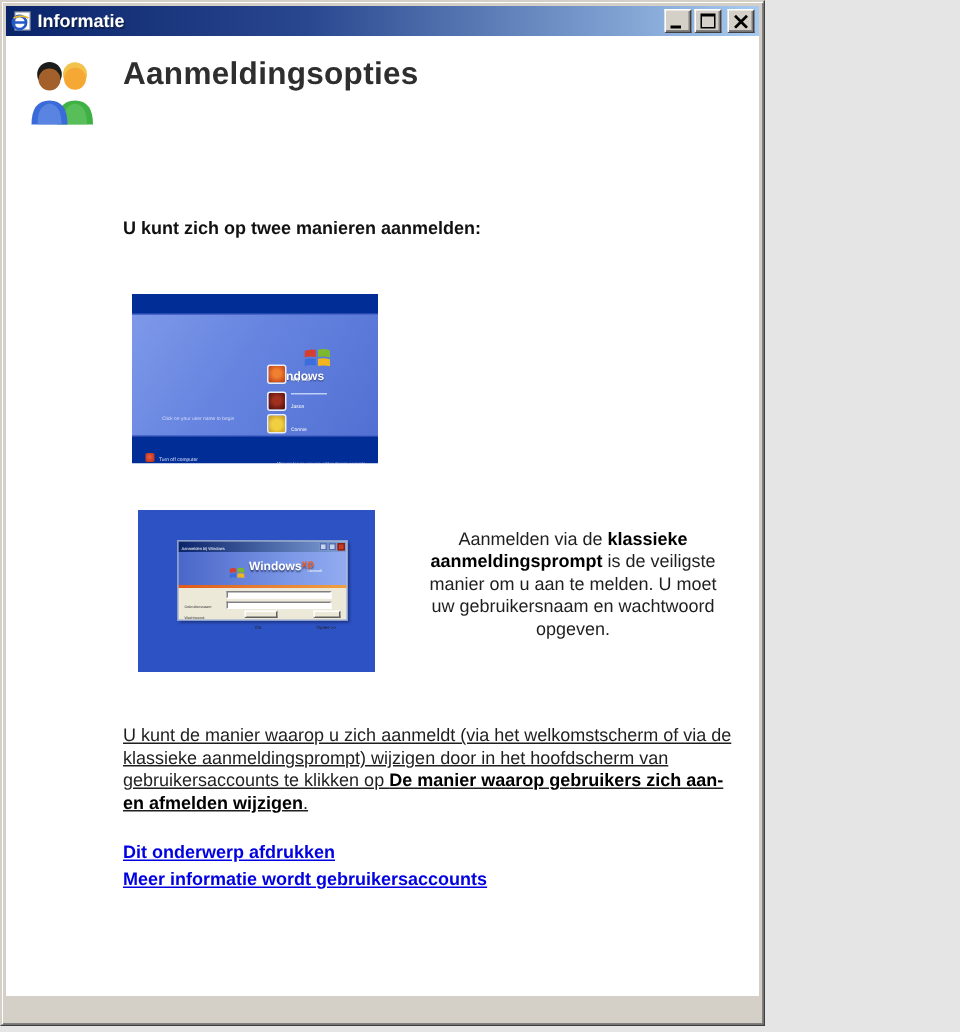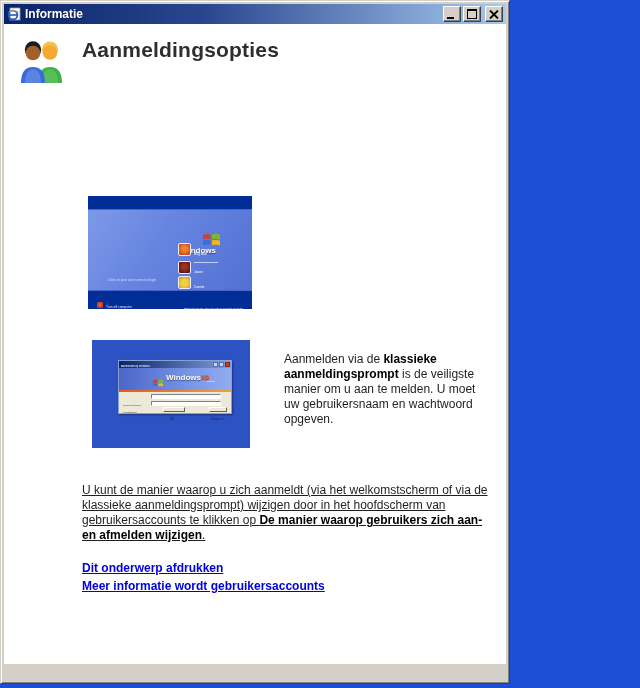--- a/index.html
+++ b/index.html
@@ -1,16 +1,16 @@
 <!DOCTYPE html>
 <html><head>
 <meta charset="utf-8">
 <style>
   html,body{margin:0;padding:0;background:#fff;}
-  .page{position:relative;width:640px;height:688px;background:#1d4ed8;overflow:hidden;
+  .page{position:relative;width:640px;height:688px;background:#e5e5e5;overflow:hidden;
         font-family:"Liberation Sans",sans-serif;}
   
   .window{position:absolute;left:0;top:0;width:510px;height:684px;box-sizing:border-box;
           background:#D4D0C8;border:1px solid;border-color:#D4D0C8 #404040 #404040 #D4D0C8;
           box-shadow:inset 1px 1px 0 #fff,inset -1px -1px 0 #808080;padding:3px;}
   .titlebar{height:20px;background:linear-gradient(90deg,#0A246A 0%,#29478F 40%,#A6CAF0 100%);
             display:flex;align-items:center;padding:0 3px;gap:4px;}
   .tb-title{color:#fff;font-weight:bold;font-size:12px;flex:1;white-space:nowrap;
             text-shadow:1px 1px 0 rgba(0,0,0,.35);}
   .tb-buttons{display:flex;gap:2px;align-items:center;}
@@ -23,21 +23,21 @@
   .content{position:relative;background:#fff;height:640px;overflow:hidden;}
   
   .users-icon{position:absolute;left:14px;top:15px;width:48px;height:48px;}
   .page-title{position:absolute;left:78px;top:14px;margin:0;font-size:21px;font-weight:bold;
               color:#2E2E2E;letter-spacing:.2px;}
   .txt{font-size:12px;line-height:15px;color:#1F1F1F;margin:0;position:absolute;}
   .intro{left:78px;top:54px;width:382px;}
   .subhead{left:78px;top:121px;width:382px;font-weight:bold;color:#111;}
   
   .optext1{left:280px;top:166px;width:190px;}
-  .optext2{left:280px;top:328px;width:196px;}
+  .optext2{left:280px;top:328px;width:196px;text-align:center;}
   .closing{left:78px;top:459px;width:406px;text-decoration:underline;}
   
   .link{position:absolute;left:78px;font-size:12px;font-weight:bold;color:#0000E0;
         text-decoration:underline;cursor:pointer;white-space:nowrap;}
   .l1{top:537px;} .l2{top:555px;}
   
   .micro{display:inline-block;font-size:6px;transform:scale(.55);transform-origin:0 0;
          white-space:nowrap;line-height:6px;}
   
   .thumb{position:absolute;overflow:hidden;}
@@ -140,20 +140,21 @@
           <path d="M20 44 Q20 28 32 28 Q44 28 44 44 Z" fill="#3FB044"></path>
           <path d="M24 44 Q24 31 32 30 Q40 31 40 44 Z" fill="#6CCB6E" opacity="0.55"></path>
           <circle cx="15" cy="10.5" r="8.2" fill="#1C1C1C"></circle>
           <circle cx="15" cy="14" r="7.3" fill="#A4602A"></circle>
           <path d="M3 44 Q3 28 15 28 Q27 28 27 44 Z" fill="#3A6BD8"></path>
           <path d="M7 44 Q7 31 15 30 Q23 31 23 44 Z" fill="#6E95E8" opacity="0.6"></path>
         </svg>
       </span>
       <h1 class="page-title">Aanmeldingsopties</h1>
 
+      <p class="txt subhead">U kunt zich op twee manieren aanmelden:</p>
 
       <div class="thumb welcome">
         <div class="ws-top"></div>
         <div class="ws-mid">
           <span class="ws-flag">
             <svg width="17" height="13" viewBox="0 0 17 13">
               <path d="M0,2 Q4,0.2 7.5,1.4 L7.5,6 Q4,5 0,6.4 Z" fill="#D43F2F"></path>
               <path d="M9,1.2 Q13,0 17,1.6 L17,6.4 Q13,5.2 9,6 Z" fill="#7DB72F"></path>
               <path d="M0,7.6 Q4,6.2 7.5,7.2 L7.5,11.8 Q4,10.8 0,12.4 Z" fill="#3B6EDC"></path>
               <path d="M9,7.2 Q13,6.4 17,7.6 L17,12.2 Q13,11.2 9,12 Z" fill="#F2B51D"></path>

